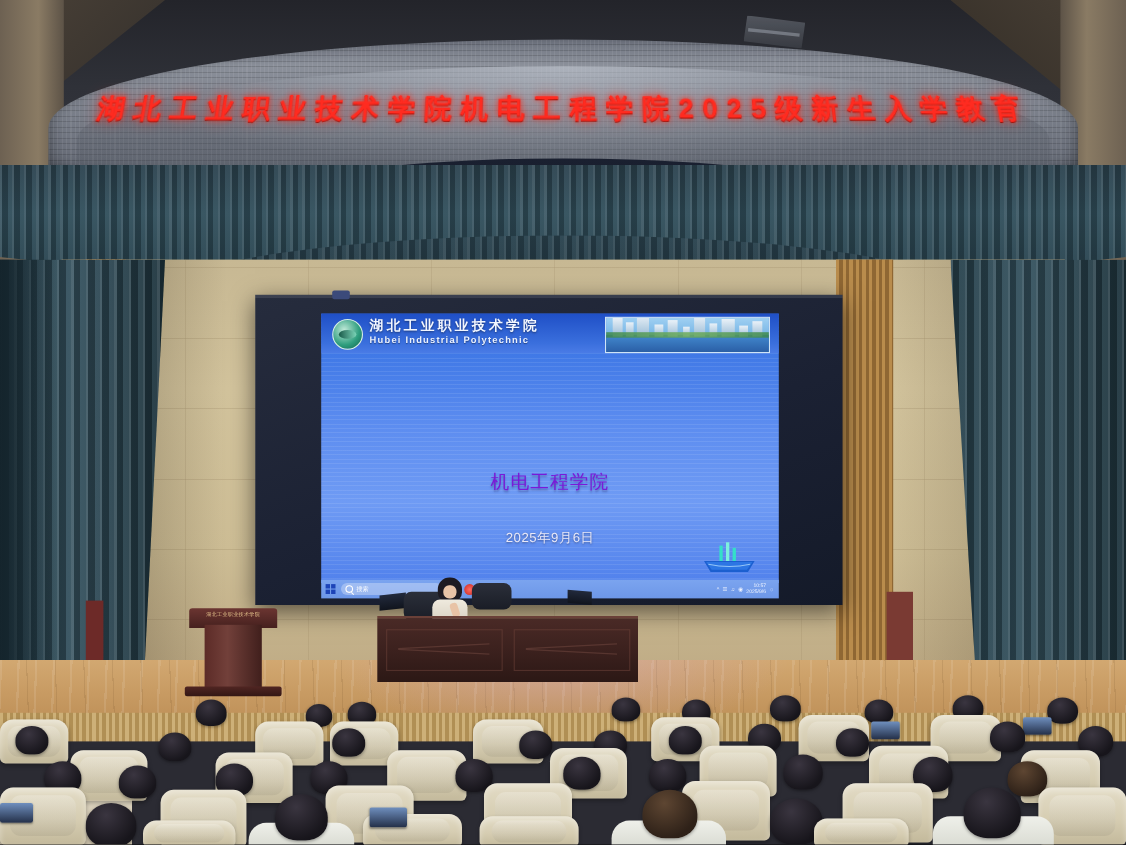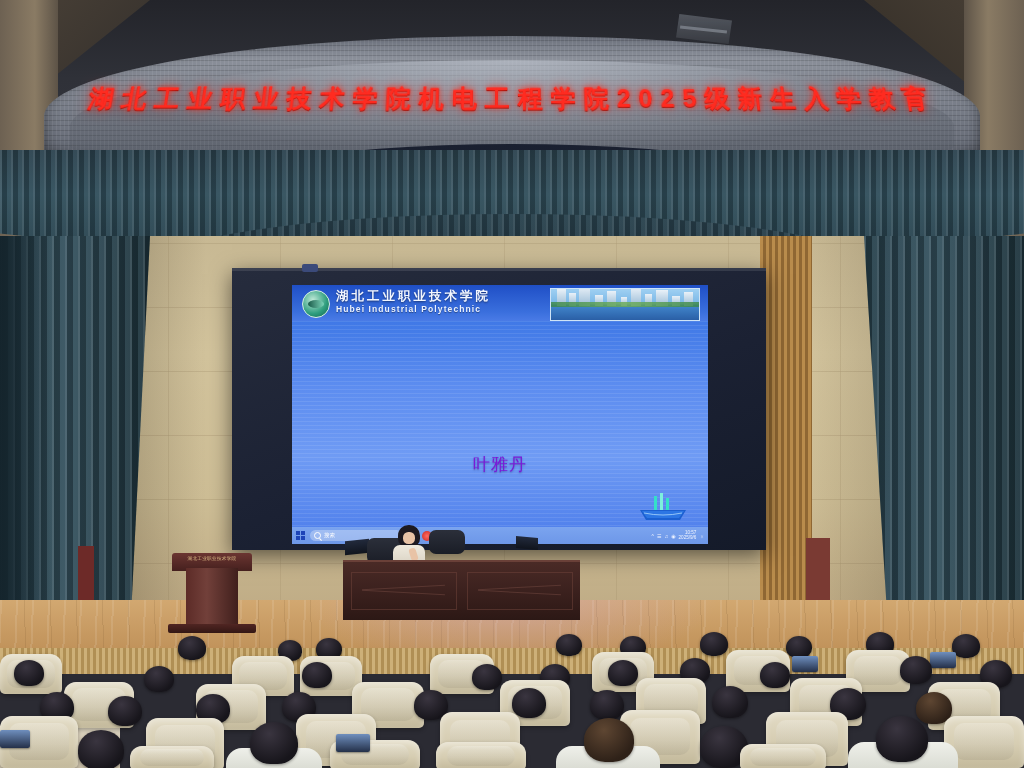--- a/index.html
+++ b/index.html
@@ -444,21 +444,22 @@
         <div class="cp-b" style="left:80px;width:10px;height:19px;"></div>
         <div class="cp-b" style="left:94px;width:7px;height:12px;"></div>
         <div class="cp-b" style="left:105px;width:12px;height:16px;"></div>
         <div class="cp-b" style="left:121px;width:8px;height:10px;"></div>
         <div class="cp-b" style="left:133px;width:9px;height:14px;"></div>
         <div class="cp-green"></div>
         <div class="cp-water"></div>
       </div>
     </div>
 
-    <div class="slide-sub2">叶雅丹</div>
+    <div class="slide-sub1">机电工程学院</div>
+    <div class="slide-date">2025年9月6日</div>
 
     <svg class="ship" viewBox="0 0 54 30">
       <path d="M4 18 L50 18 L44 28 L10 28 Z" fill="#1b5fd0"></path>
       <path d="M6 19 L48 19 L43 26 L11 26 Z" fill="#2f7ae8" opacity=".85"></path>
       <rect x="18" y="4" width="3" height="14" fill="#34e0c8"></rect>
       <rect x="24" y="1" width="3" height="17" fill="#7df0dd"></rect>
       <rect x="30" y="6" width="3" height="12" fill="#34e0c8"></rect>
       <path d="M8 21 Q27 25 46 21" stroke="#bfe6ff" stroke-width="1" fill="none" opacity=".7"></path>
     </svg>
   </div>

